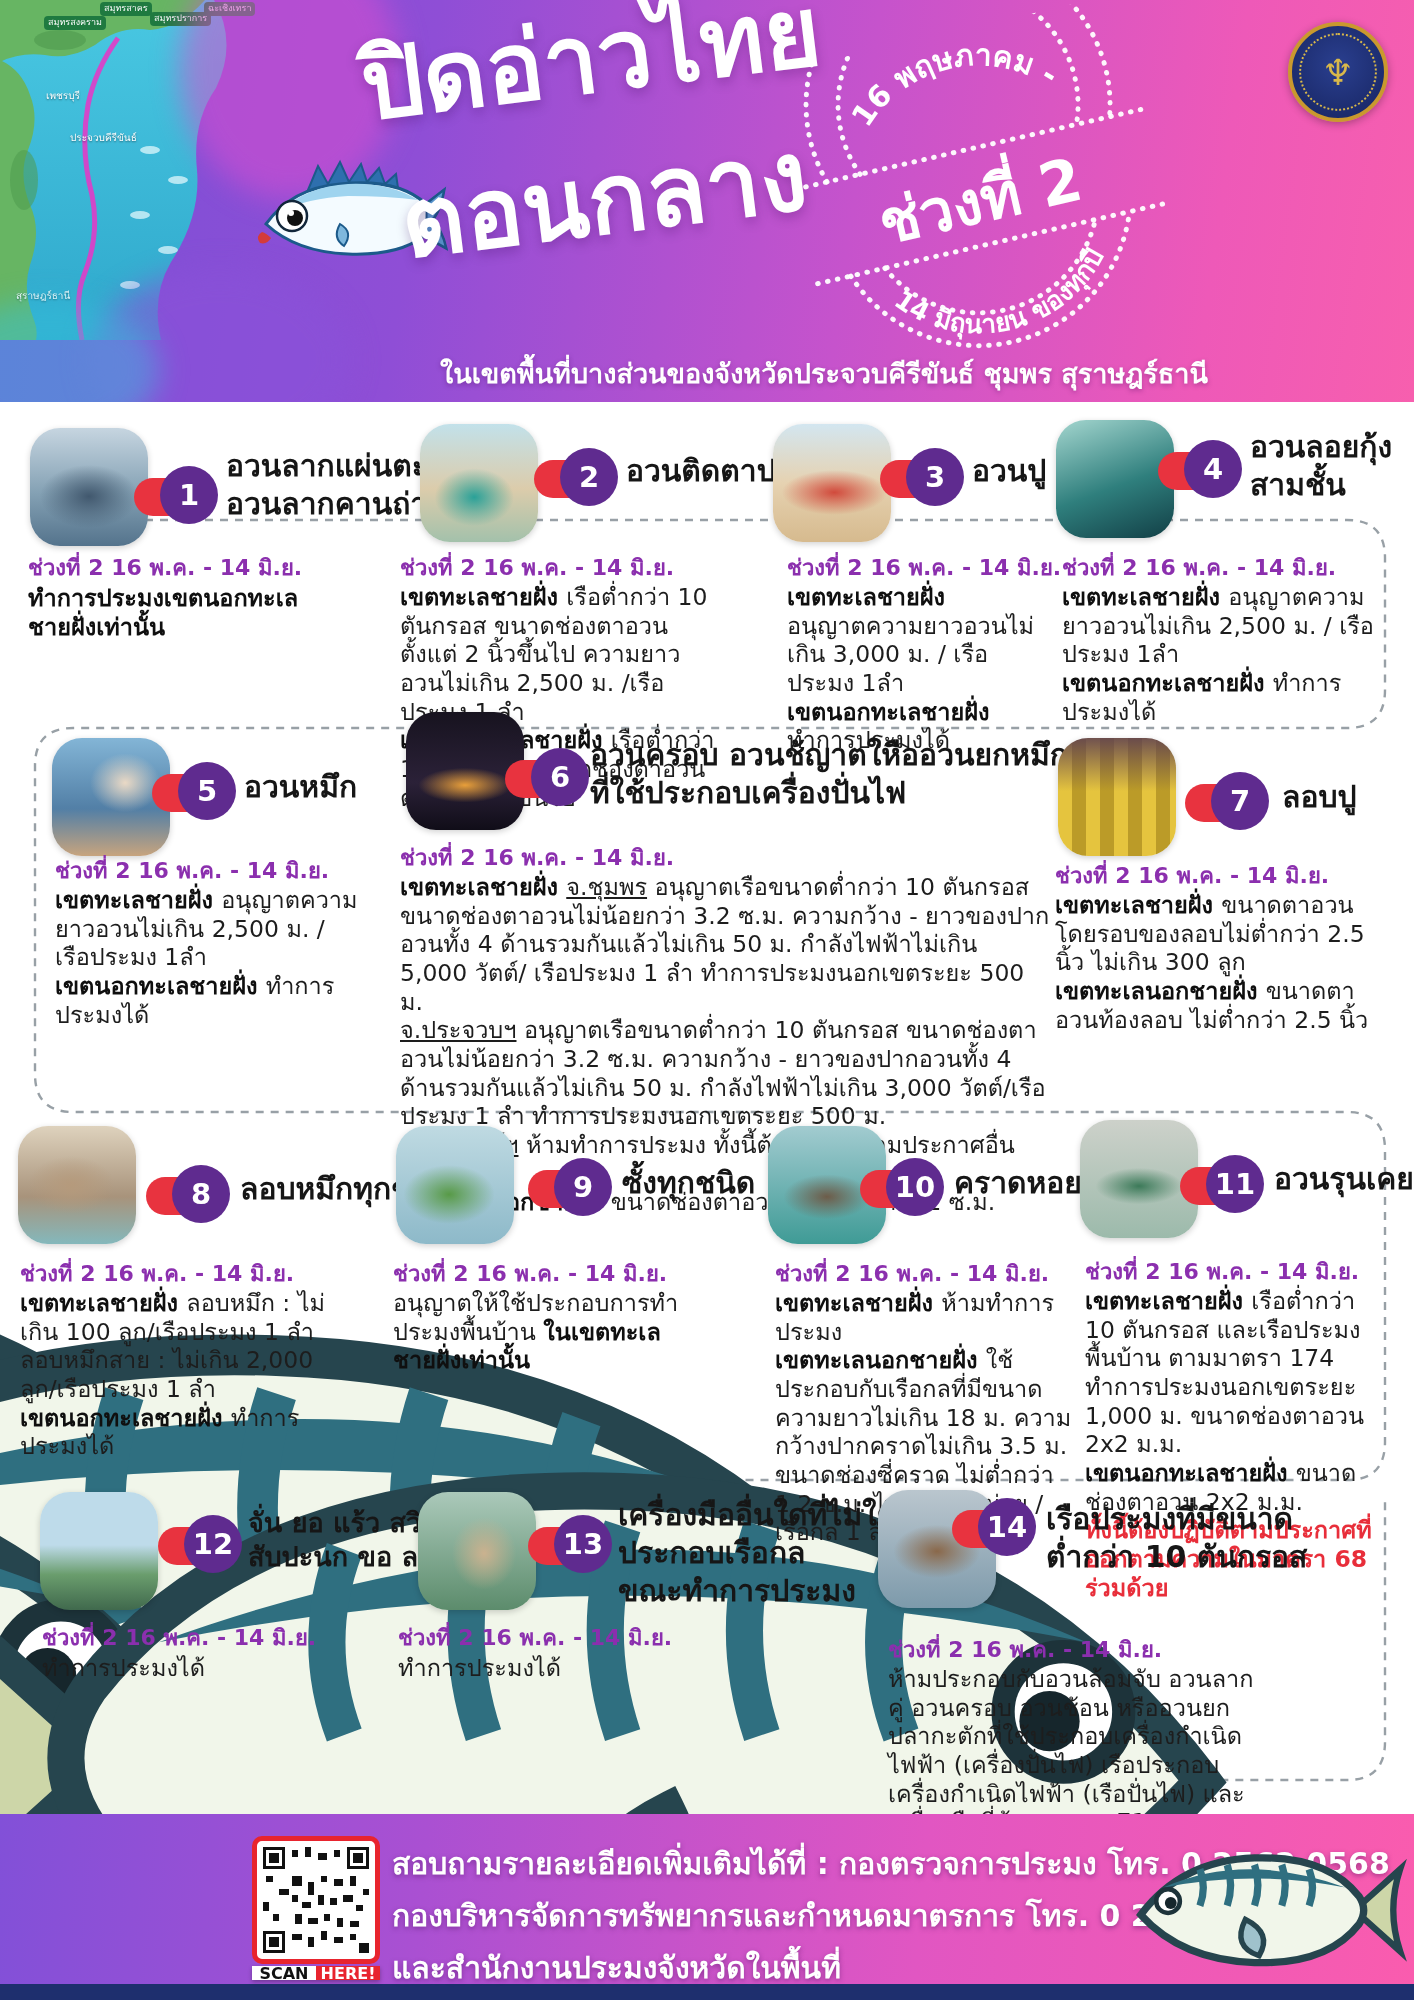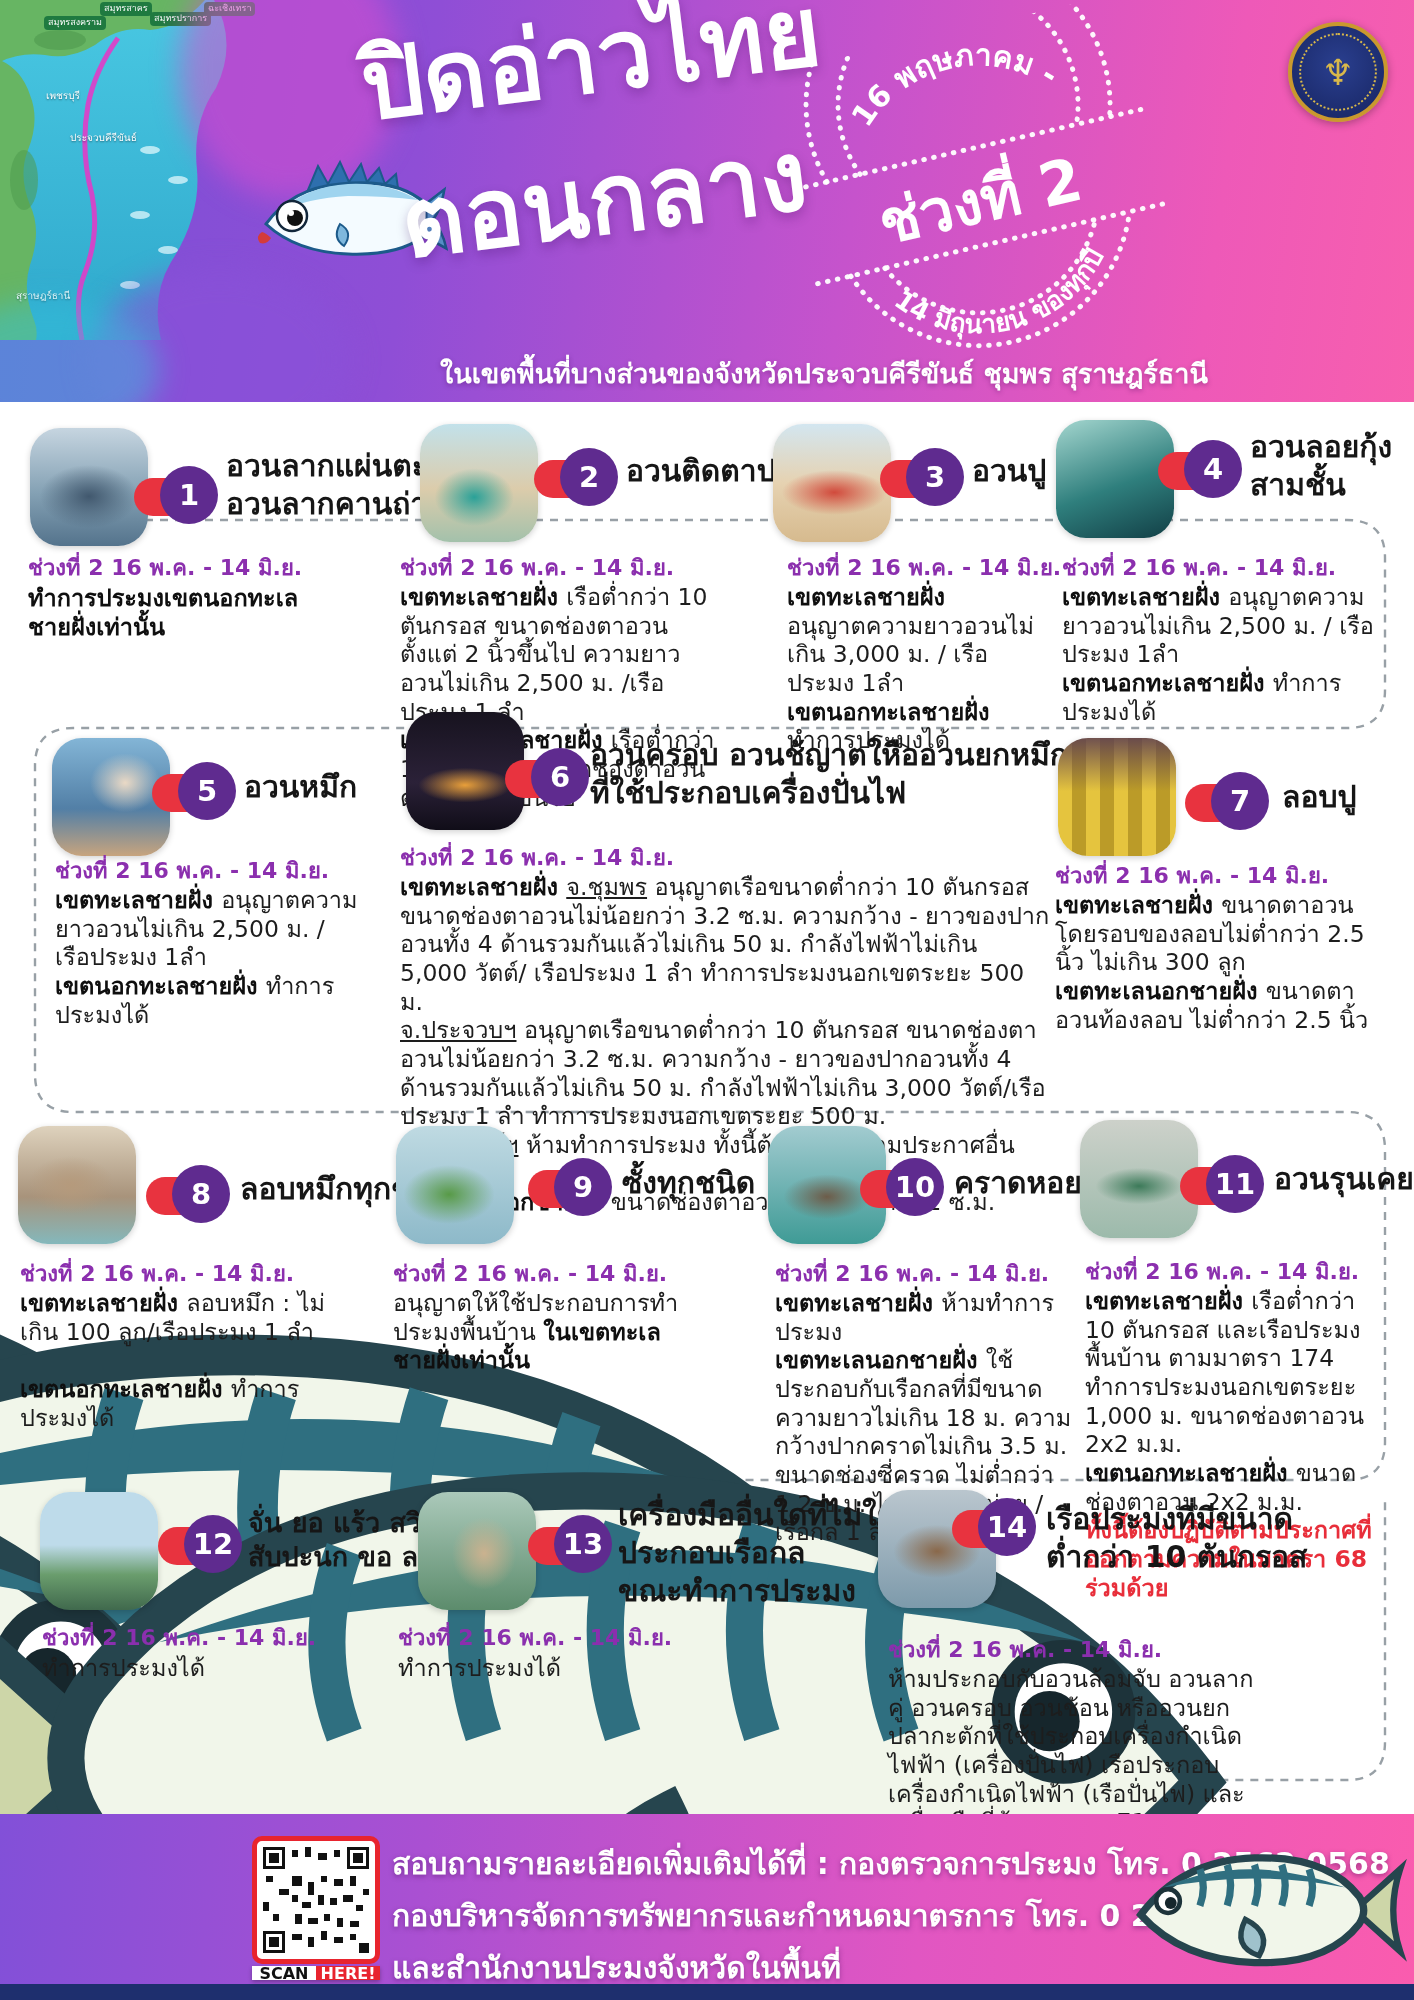--- a/index.html
+++ b/index.html
@@ -249,21 +249,21 @@
   <div class="per" style="left:1055px;top:858px">ช่วงที่ 2  16 พ.ค. - 14 มิ.ย.</div>
   <div class="body" style="left:1055px;top:891px;width:330px"><span class="sg-b">เขตทะเลชายฝั่ง </span><span class="sg-n">ขนาดตาอวนโดยรอบของลอบไม่ต่ำกว่า 2.5 นิ้ว ไม่เกิน 300 ลูก</span><br><span class="sg-b">เขตทะเลนอกชายฝั่ง </span><span class="sg-n">ขนาดตาอวนท้องลอบ ไม่ต่ำกว่า 2.5 นิ้ว</span></div>
 
   <div class="photo" style="left:18px;top:1126px;background:radial-gradient(60px 40px at 45% 50%,#b59a7c 0%,rgba(181,154,124,0) 72%),linear-gradient(180deg,#ded2bd 0%,#a8937b 60%,#84b8bc 100%)"></div>
   <div class="badge" style="left:146px;top:1165px">
       <span class="tab"></span>
       <span class="circ">8</span>
     </div>
   <div class="ttl" style="left:240px;top:1170px"><span>ลอบหมึกทุกชนิด</span></div>
   <div class="per" style="left:20px;top:1256px">ช่วงที่ 2  16 พ.ค. - 14 มิ.ย.</div>
-  <div class="body" style="left:20px;top:1289px;width:322px"><span class="sg-b">เขตทะเลชายฝั่ง </span><span class="sg-n">ลอบหมึก : ไม่เกิน 100 ลูก/เรือประมง 1 ลำ</span><br><br><span class="sg-b">เขตนอกทะเลชายฝั่ง </span><span class="sg-n">ทำการประมงได้</span></div>
+  <div class="body" style="left:20px;top:1289px;width:322px"><span class="sg-b">เขตทะเลชายฝั่ง </span><span class="sg-n">ลอบหมึก : ไม่เกิน 100 ลูก/เรือประมง 1 ลำ</span><br><span class="sg-n">ลอบหมึกสาย : ไม่เกิน 2,000 ลูก/เรือประมง 1 ลำ</span><br><span class="sg-b">เขตนอกทะเลชายฝั่ง </span><span class="sg-n">ทำการประมงได้</span></div>
 
   <div class="photo" style="left:396px;top:1126px;background:radial-gradient(65px 42px at 45% 58%,#589a47 0%,rgba(88,154,71,0) 70%),linear-gradient(180deg,#bfdae2 0%,#8db9c9 100%)"></div>
   <div class="badge" style="left:528px;top:1158px">
       <span class="tab"></span>
       <span class="circ">9</span>
     </div>
   <div class="ttl" style="left:622px;top:1164px"><span>ซั้งทุกชนิด</span></div>
   <div class="per" style="left:393px;top:1256px">ช่วงที่ 2  16 พ.ค. - 14 มิ.ย.</div>
   <div class="body" style="left:393px;top:1289px;width:335px"><span class="sg-n">อนุญาตให้ใช้ประกอบการทำประมงพื้นบ้าน </span><span class="sg-b">ในเขตทะเลชายฝั่งเท่านั้น</span></div>
 

